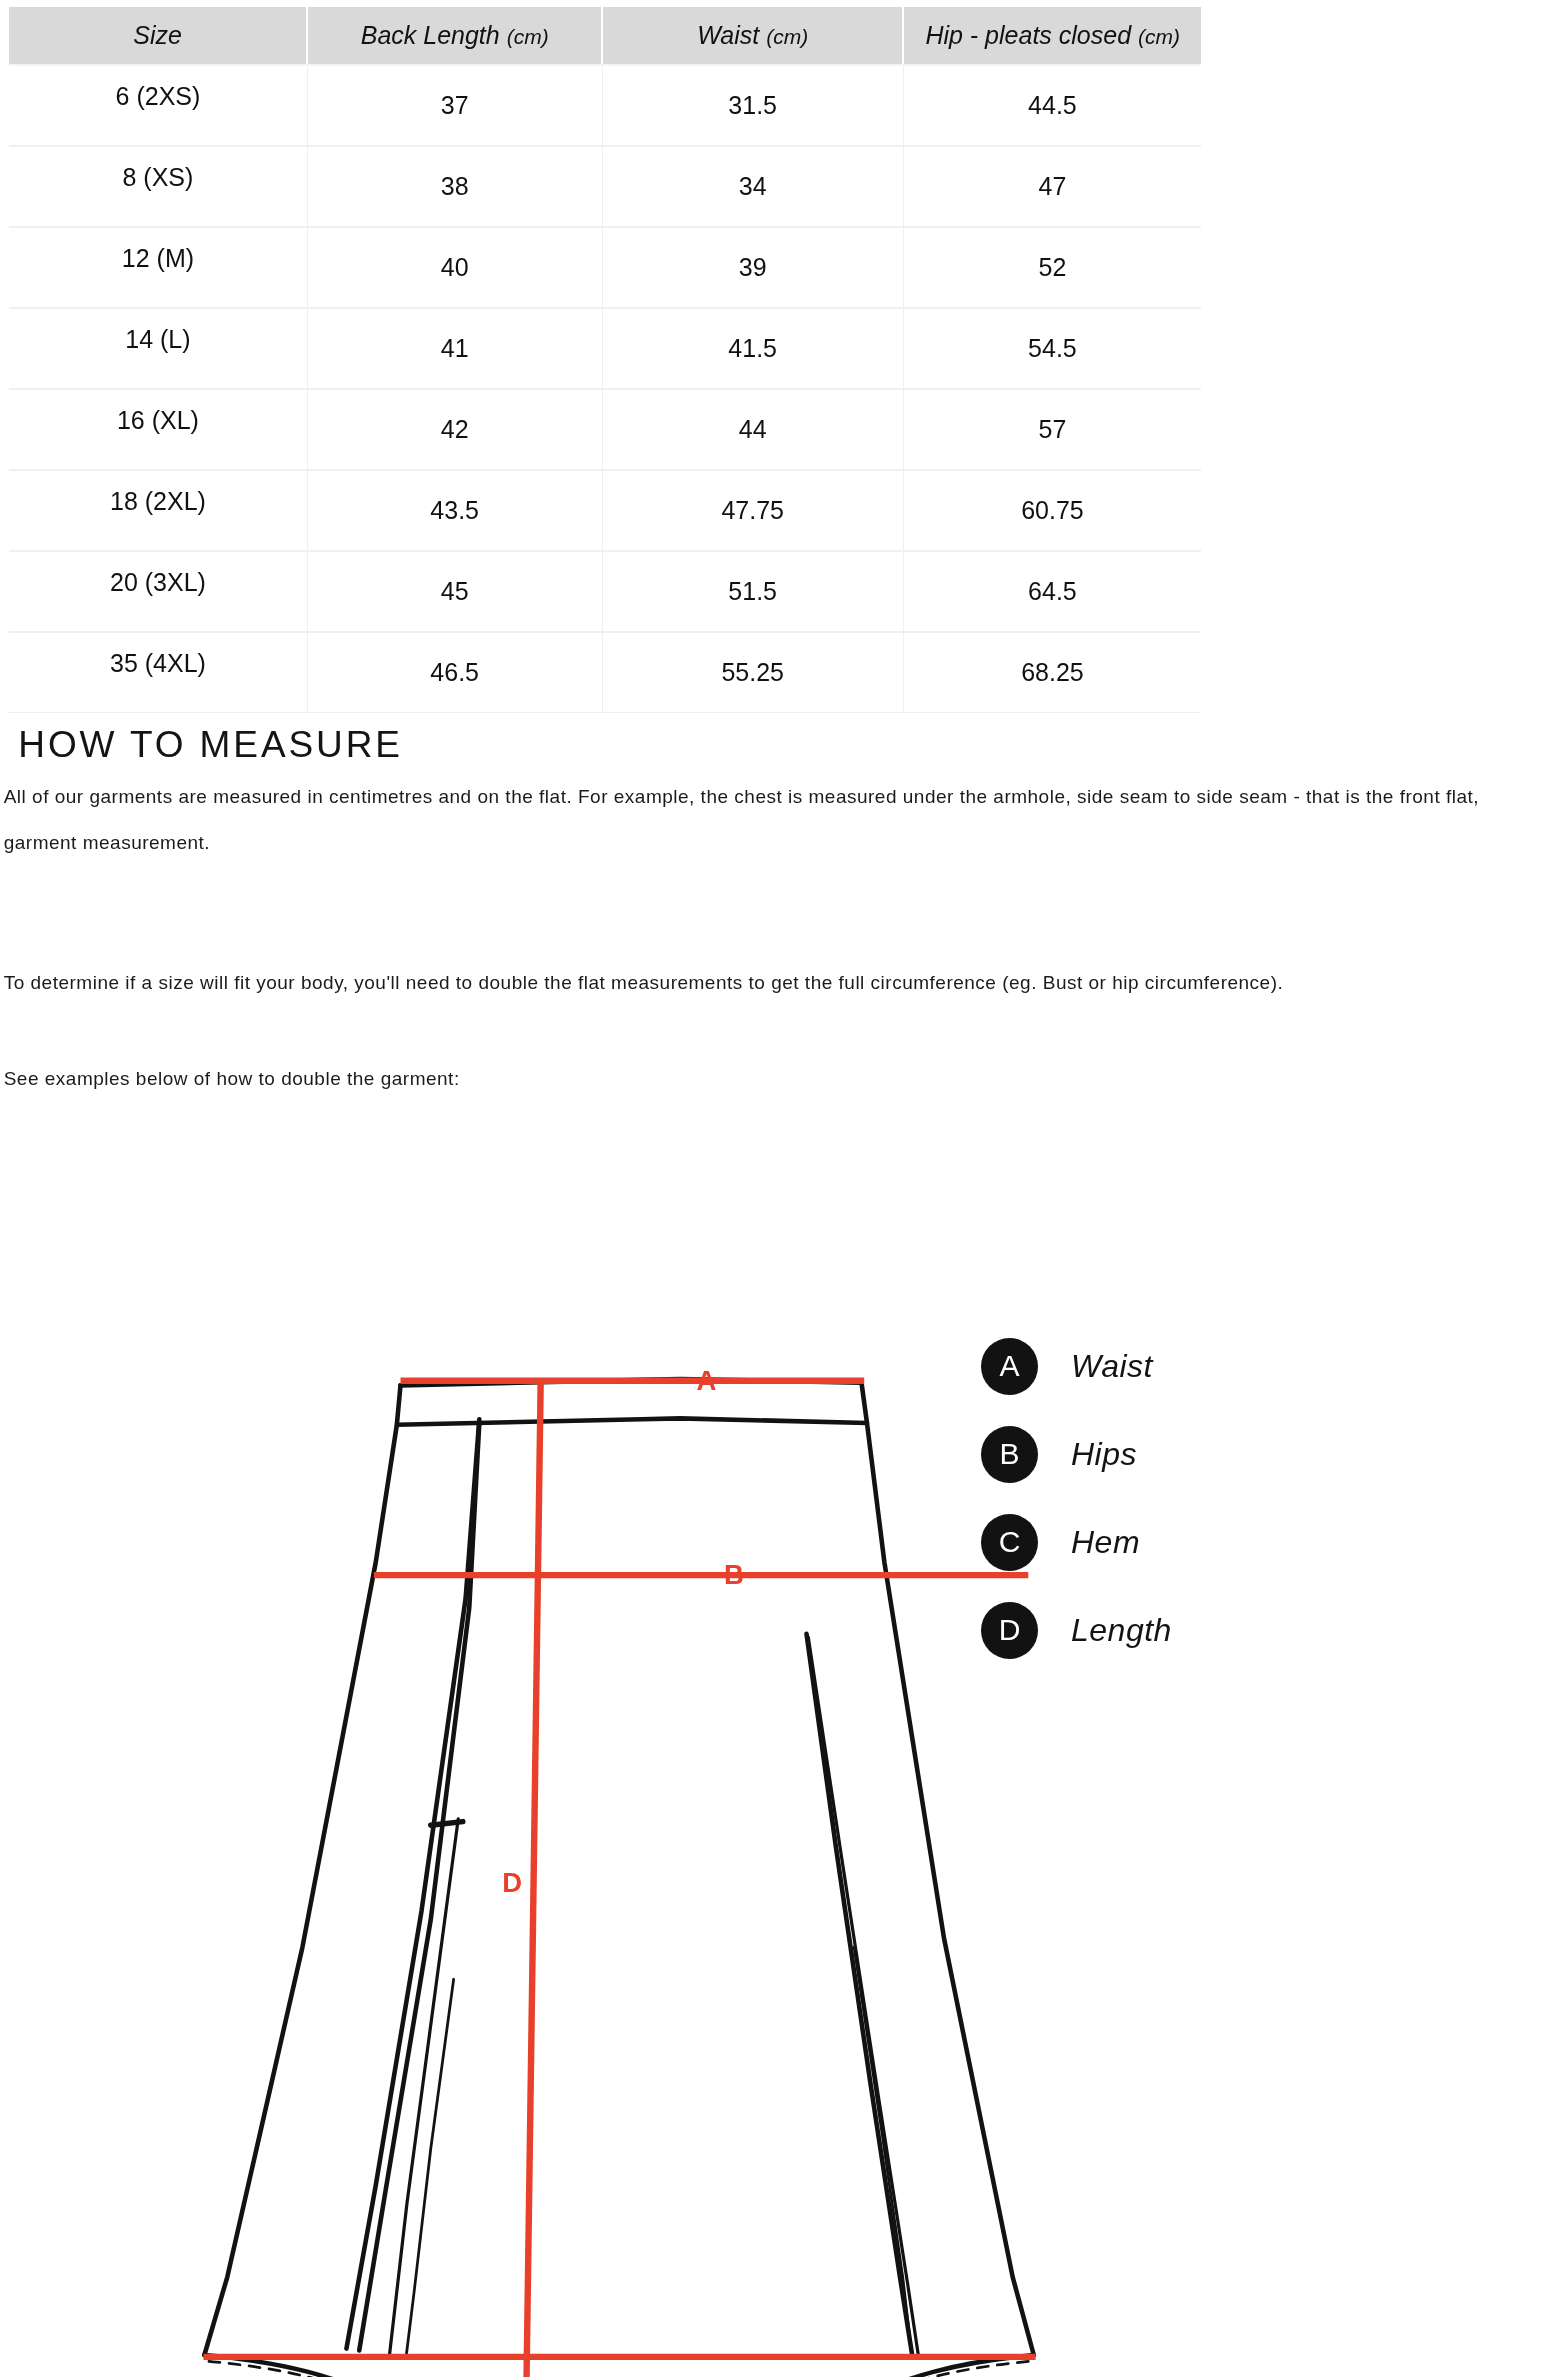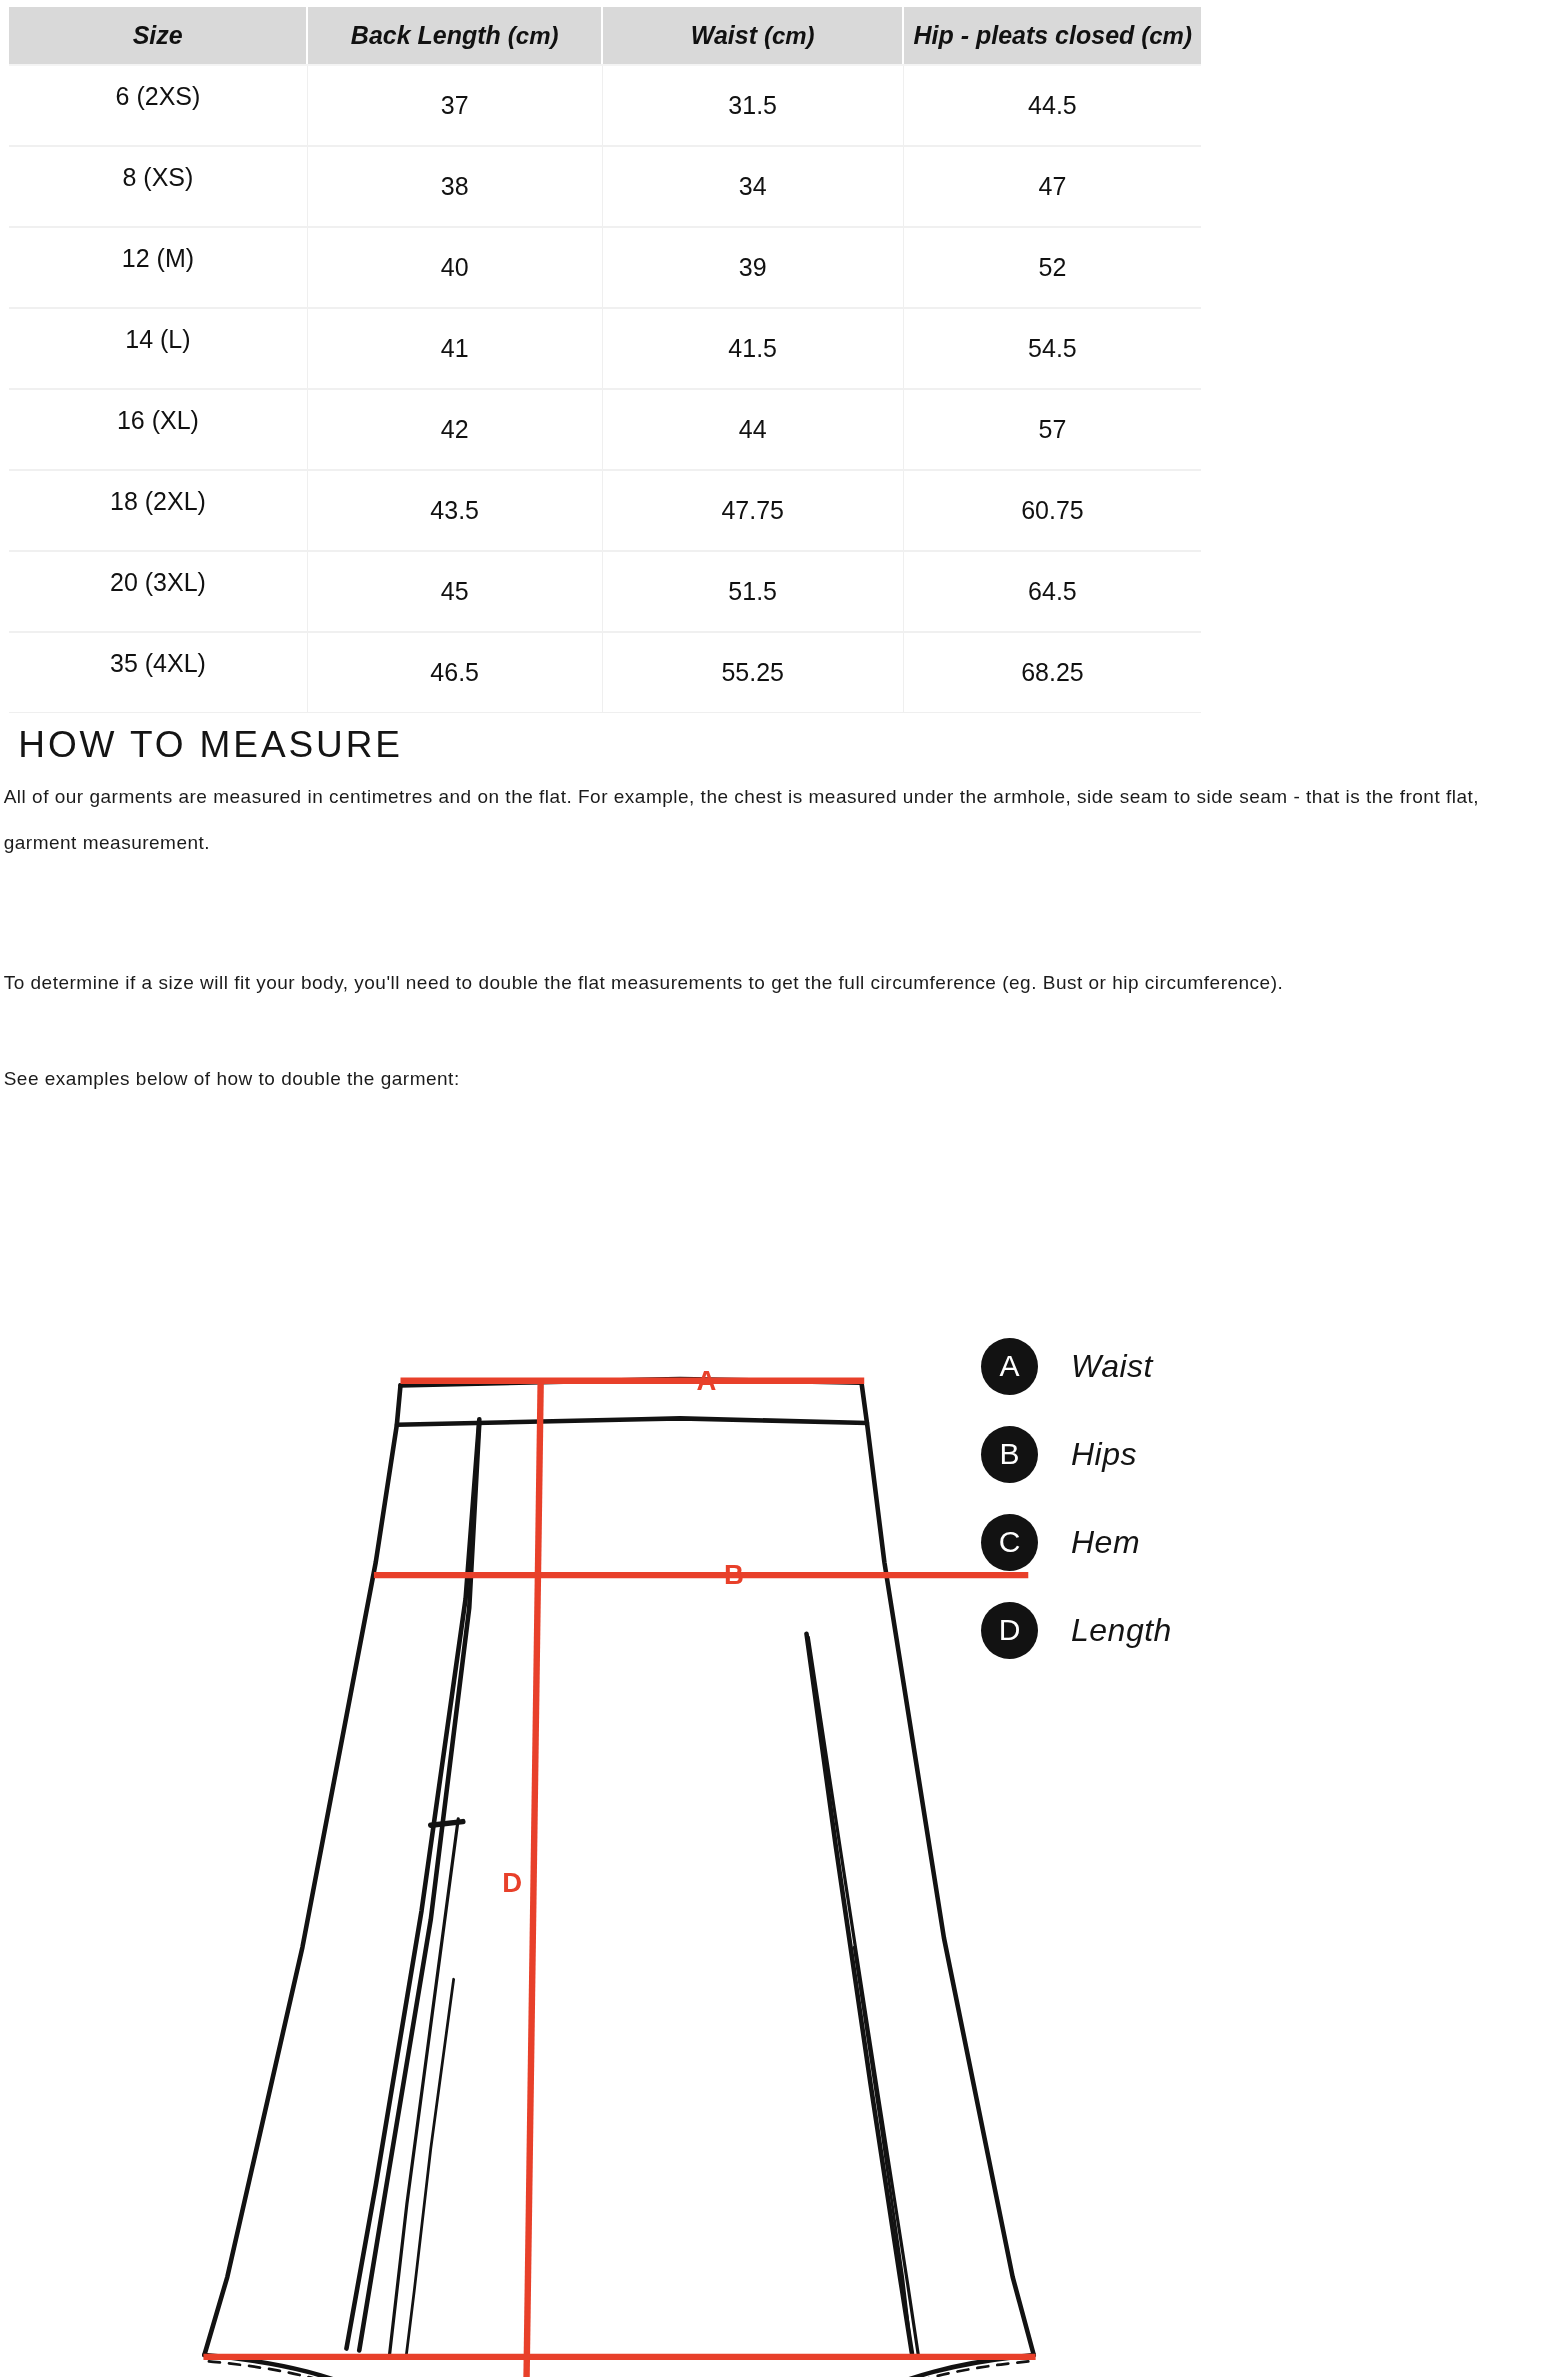--- a/index.html
+++ b/index.html
@@ -35,35 +35,35 @@
 
   table.size-table thead th {
     background: #d9d9d9;
     height: 57px;
     max-height: 57px;
     overflow: hidden;
     padding: 0 5.5px;
     vertical-align: middle;
     text-align: center;
     font-style: italic;
-    font-weight: bold;
+    font-weight: normal;
     font-size: 25px;
     line-height: 31px;
     color: #111;
     border-right: 2.7px solid #ffffff;
     border-bottom: 2.7px solid #f4f4f4;
   }
   table.size-table thead th:last-child { border-right: none; }
   table.size-table thead th .hdr-inner {
     display: block;
     max-height: 57px;
     overflow: hidden;
   }
   table.size-table thead th .unit {
-    font-size: 24px;
+    font-size: 21px;
     margin-top: 24px;
   }
 
   table.size-table tbody td {
     height: 60px;
     padding: 0 5.5px;
     text-align: center;
     vertical-align: middle;
     font-size: 25px;
     color: #111;

